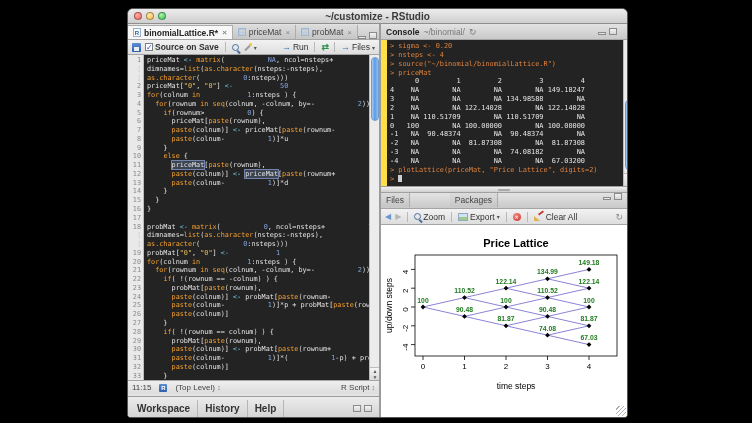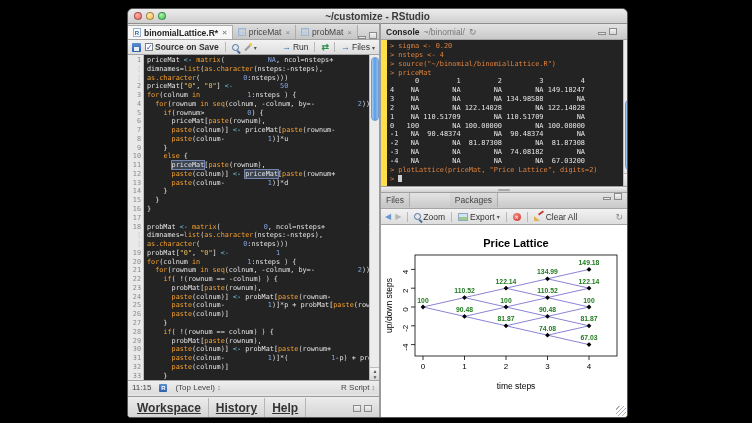--- a/index.html
+++ b/index.html
@@ -80,21 +80,21 @@
   
   .statusbar{position:absolute;left:0;top:356px;width:100%;height:14px;background:linear-gradient(#efefef,#dcdcdc);
              border-top:1px solid #a5a5a5;display:flex;align-items:center;font-size:8px;color:#444;padding:0 4px;gap:8px;}
   .ric{width:8px;height:8px;background:linear-gradient(#5b8fd0,#2d5fa8);color:#fff;font-size:6px;font-weight:bold;
        text-align:center;line-height:8px;border-radius:1px;display:inline-block;}
   .updn{font-size:7px;color:#777;}
   .statusbar .right{margin-left:auto;display:flex;align-items:center;gap:2px;}
   
   .bottom-tabbar{position:absolute;left:0;top:372px;width:100%;height:23px;background:linear-gradient(#ececec,#d2d2d2);
                  border-top:1px solid #9b9b9b;display:flex;align-items:center;padding:0 2px;}
-  .btab{font-size:12px;font-weight:bold;color:#333;padding:3px 7px;border-right:1px solid #b5b5b5;text-decoration:underline;}
+  .btab{font-size:10px;font-weight:bold;color:#333;padding:3px 7px;border-right:1px solid #b5b5b5;}
   
   .console-header{position:absolute;left:0;top:0;width:100%;height:16px;background:linear-gradient(#e3e3e3,#c9c9c9);
                   border-bottom:1px solid #a5a5a5;display:flex;align-items:center;gap:4px;padding:0 5px;font-size:8.5px;}
   .console-header .t{font-weight:bold;color:#222;}
   .console-header .p{color:#777;}
   .console{position:absolute;left:6px;top:16px;width:100%;height:146px;background:#232323;overflow:hidden;}
   .console-lines{position:absolute;left:3px;top:2px;font-family:"DejaVu Sans Mono",monospace;font-size:6.9px;
                  line-height:8.85px;white-space:pre;}
   .cl-in{color:#e0823c;} .cl-out{color:#e6e6e6;}
   .cursor{display:inline-block;width:4px;height:7px;background:#cfcfcf;vertical-align:-1px;}

